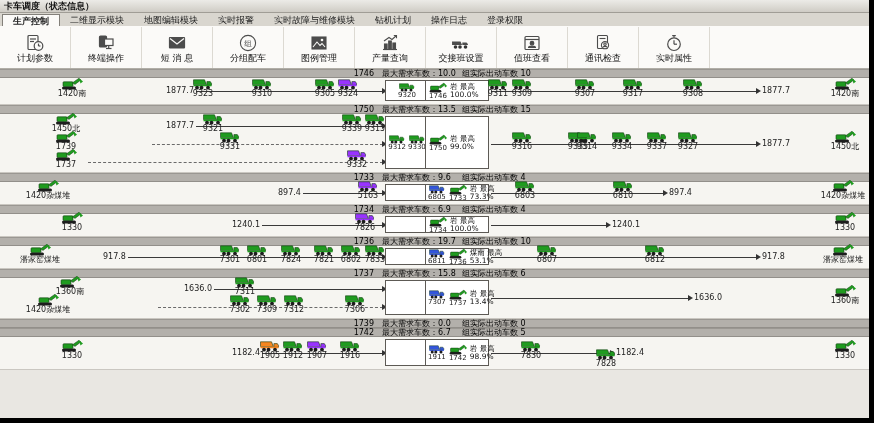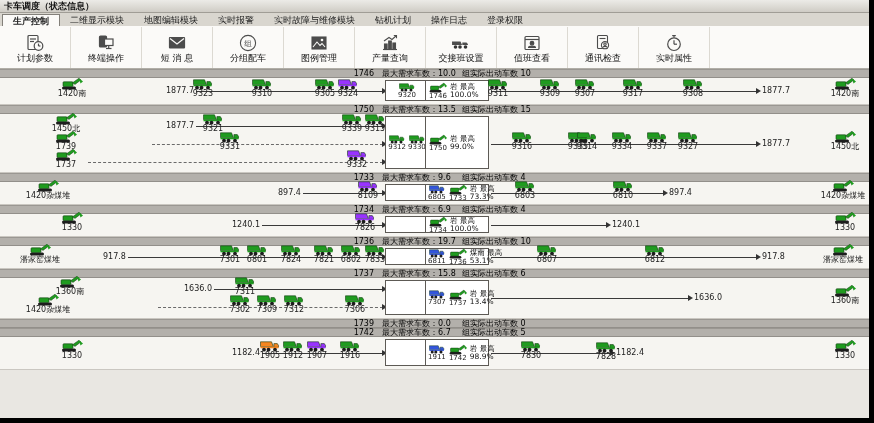--- a/index.html
+++ b/index.html
@@ -267,21 +267,21 @@
           <svg width="20" height="11" viewBox="0 0 20 11">
             <path d="M0.5 0.8 L11.5 0.8 L13.4 5.6 L0.5 5.6 Z" fill="#1f9b1f" stroke="#163c16" stroke-width="0.6"></path>
             <path d="M13.9 2.6 h3.4 l1.2 1.8 v1.8 h-4.6 Z" fill="#1f9b1f" stroke="#163c16" stroke-width="0.6"></path>
             <rect x="0.5" y="5.6" width="18" height="1.7" fill="#1f9b1f"></rect>
             <circle cx="4" cy="8.7" r="1.9" fill="#1d1d1d"></circle>
             <circle cx="8.5" cy="8.7" r="1.9" fill="#1d1d1d"></circle>
             <circle cx="15" cy="8.7" r="1.9" fill="#1d1d1d"></circle>
           </svg>
           <div class="tid">9311</div>
         </div>
-        <div class="truck" style="left: 550px; top: 1px;">
+        <div class="truck" style="left: 522px; top: 1px;">
           <svg width="20" height="11" viewBox="0 0 20 11">
             <path d="M0.5 0.8 L11.5 0.8 L13.4 5.6 L0.5 5.6 Z" fill="#1f9b1f" stroke="#163c16" stroke-width="0.6"></path>
             <path d="M13.9 2.6 h3.4 l1.2 1.8 v1.8 h-4.6 Z" fill="#1f9b1f" stroke="#163c16" stroke-width="0.6"></path>
             <rect x="0.5" y="5.6" width="18" height="1.7" fill="#1f9b1f"></rect>
             <circle cx="4" cy="8.7" r="1.9" fill="#1d1d1d"></circle>
             <circle cx="8.5" cy="8.7" r="1.9" fill="#1d1d1d"></circle>
             <circle cx="15" cy="8.7" r="1.9" fill="#1d1d1d"></circle>
           </svg>
           <div class="tid">9309</div>
         </div>
@@ -561,21 +561,21 @@
         <span class="rlabel" style="left: 278px; top: 7px;">897.4</span>
         <div class="truck" style="left: 368px; top: -1px;">
           <svg width="20" height="11" viewBox="0 0 20 11">
             <path d="M0.5 0.8 L11.5 0.8 L13.4 5.6 L0.5 5.6 Z" fill="#9933ff" stroke="#163c16" stroke-width="0.6"></path>
             <path d="M13.9 2.6 h3.4 l1.2 1.8 v1.8 h-4.6 Z" fill="#9933ff" stroke="#163c16" stroke-width="0.6"></path>
             <rect x="0.5" y="5.6" width="18" height="1.7" fill="#9933ff"></rect>
             <circle cx="4" cy="8.7" r="1.9" fill="#1d1d1d"></circle>
             <circle cx="8.5" cy="8.7" r="1.9" fill="#1d1d1d"></circle>
             <circle cx="15" cy="8.7" r="1.9" fill="#1d1d1d"></circle>
           </svg>
-          <div class="tid">8109</div>
+          <div class="tid">5163</div>
         </div>
         <div class="qbox"></div>
         <div class="sbox">
           <div class="mini">
             <svg width="16" height="9" viewBox="0 0 20 11">
               <path d="M0.5 0.8 L11.5 0.8 L13.4 5.6 L0.5 5.6 Z" fill="#3355dd" stroke="#163c16" stroke-width="0.6"></path>
               <path d="M13.9 2.6 h3.4 l1.2 1.8 v1.8 h-4.6 Z" fill="#3355dd" stroke="#163c16" stroke-width="0.6"></path>
               <rect x="0.5" y="5.6" width="18" height="1.7" fill="#3355dd"></rect>
               <circle cx="4" cy="8.7" r="1.9" fill="#1d1d1d"></circle>
               <circle cx="8.5" cy="8.7" r="1.9" fill="#1d1d1d"></circle>
@@ -1061,21 +1061,21 @@
           <svg width="20" height="11" viewBox="0 0 20 11">
             <path d="M0.5 0.8 L11.5 0.8 L13.4 5.6 L0.5 5.6 Z" fill="#1f9b1f" stroke="#163c16" stroke-width="0.6"></path>
             <path d="M13.9 2.6 h3.4 l1.2 1.8 v1.8 h-4.6 Z" fill="#1f9b1f" stroke="#163c16" stroke-width="0.6"></path>
             <rect x="0.5" y="5.6" width="18" height="1.7" fill="#1f9b1f"></rect>
             <circle cx="4" cy="8.7" r="1.9" fill="#1d1d1d"></circle>
             <circle cx="8.5" cy="8.7" r="1.9" fill="#1d1d1d"></circle>
             <circle cx="15" cy="8.7" r="1.9" fill="#1d1d1d"></circle>
           </svg>
           <div class="tid">7830</div>
         </div>
-        <div class="truck" style="left: 561px; top: 5px; margin-left: 28px;">
+        <div class="truck" style="left: 561px; top: 12px; margin-left: 28px;">
           <svg width="20" height="11" viewBox="0 0 20 11">
             <path d="M0.5 0.8 L11.5 0.8 L13.4 5.6 L0.5 5.6 Z" fill="#1f9b1f" stroke="#163c16" stroke-width="0.6"></path>
             <path d="M13.9 2.6 h3.4 l1.2 1.8 v1.8 h-4.6 Z" fill="#1f9b1f" stroke="#163c16" stroke-width="0.6"></path>
             <rect x="0.5" y="5.6" width="18" height="1.7" fill="#1f9b1f"></rect>
             <circle cx="4" cy="8.7" r="1.9" fill="#1d1d1d"></circle>
             <circle cx="8.5" cy="8.7" r="1.9" fill="#1d1d1d"></circle>
             <circle cx="15" cy="8.7" r="1.9" fill="#1d1d1d"></circle>
           </svg>
           <div class="tid">7828</div>
         </div>

